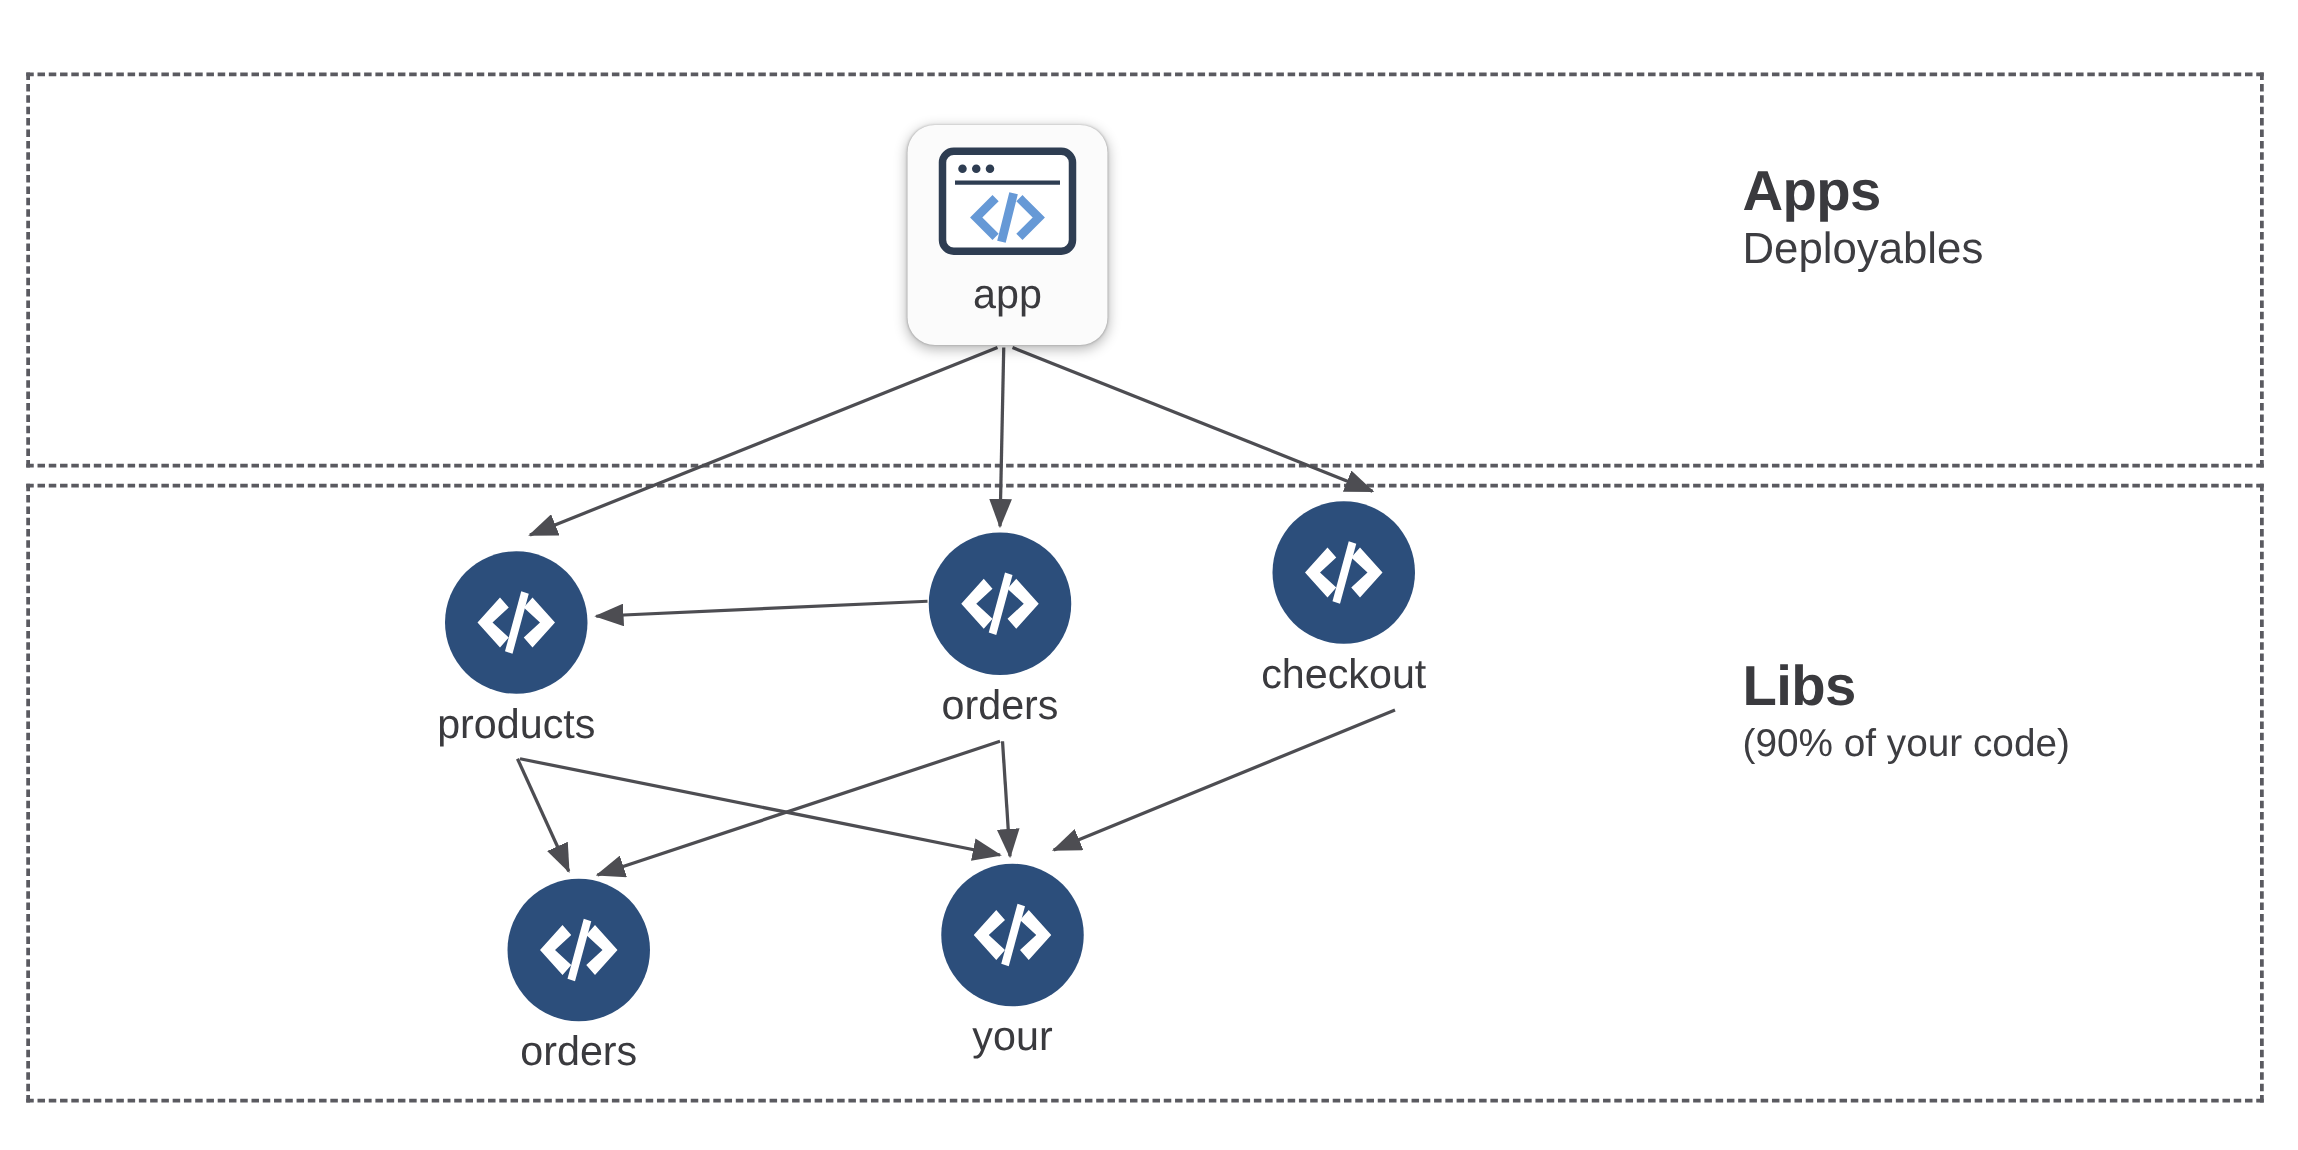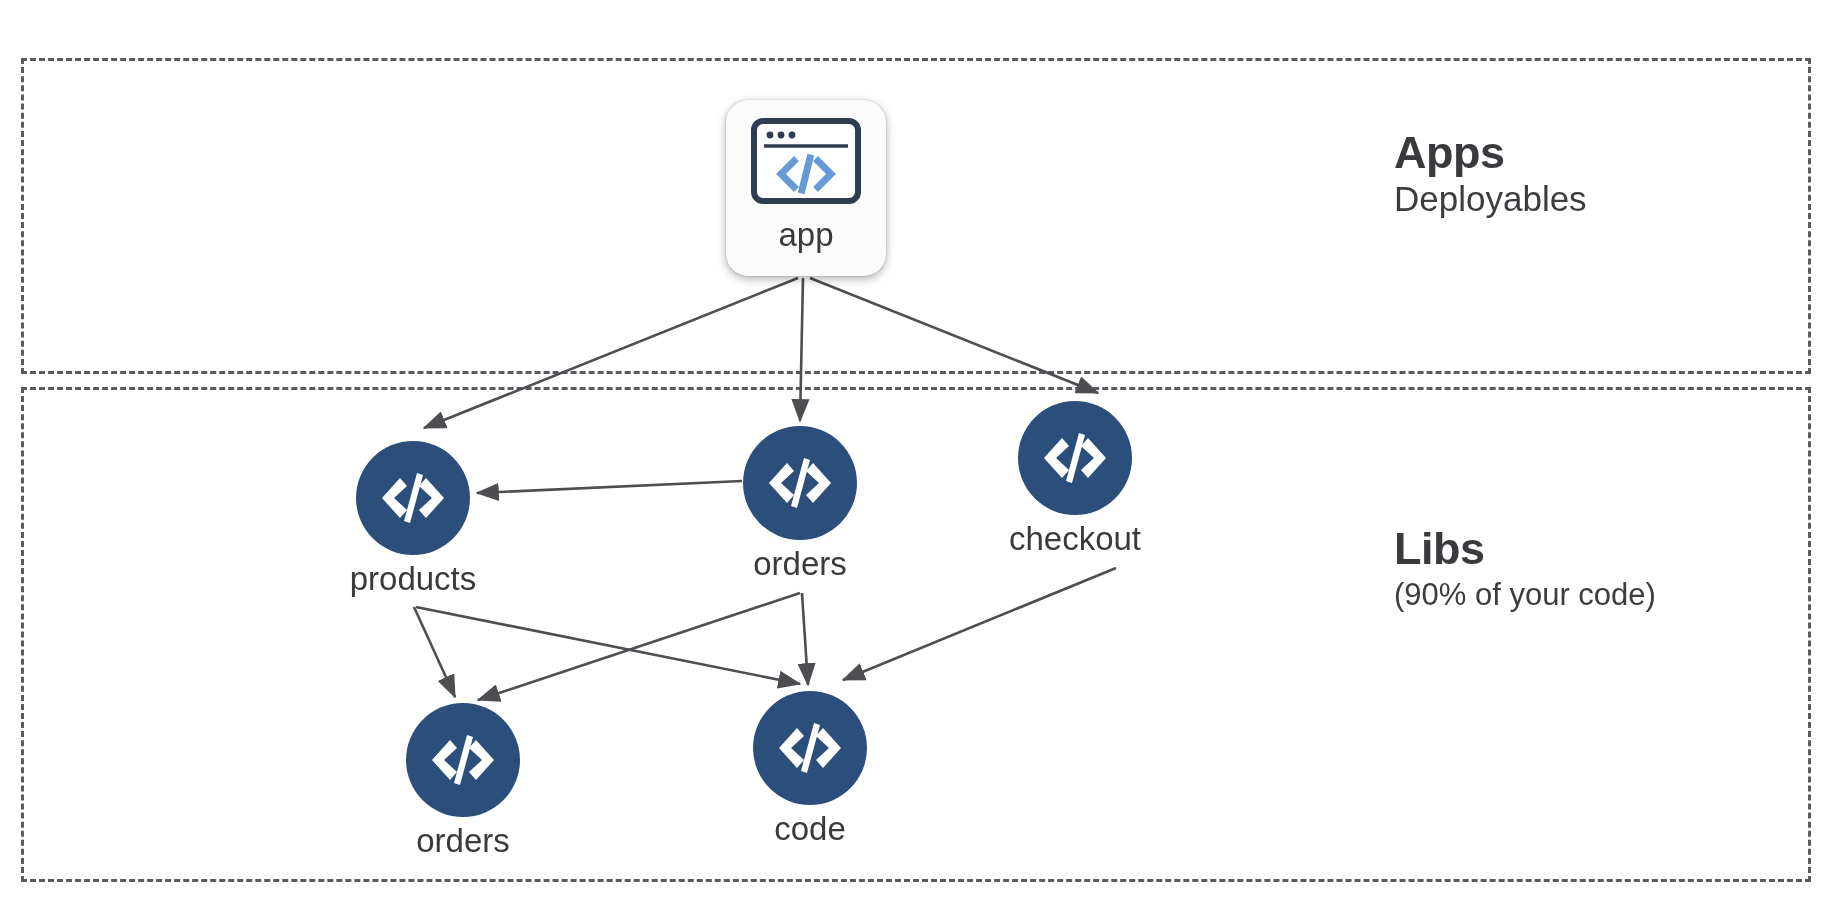--- a/index.html
+++ b/index.html
@@ -240,16 +240,16 @@
       <span>
         <svg viewBox="0 0 78 78" xmlns="http://www.w3.org/2000/svg">
           <g fill="#ffffff">
             <polygon points="26,19 33,27 20,39 33,51 26,59 8,39"></polygon>
             <polygon points="52,19 45,27 58,39 45,51 52,59 70,39"></polygon>
             <polygon points="43,14 49,16 36,64 30,62"></polygon>
           </g>
         </svg>
       </span>
     </div>
-    <div class="lib-label">code</div>
+    <div class="lib-label">your</div>
   </div>
 
 </div>
 
 </body></html>

